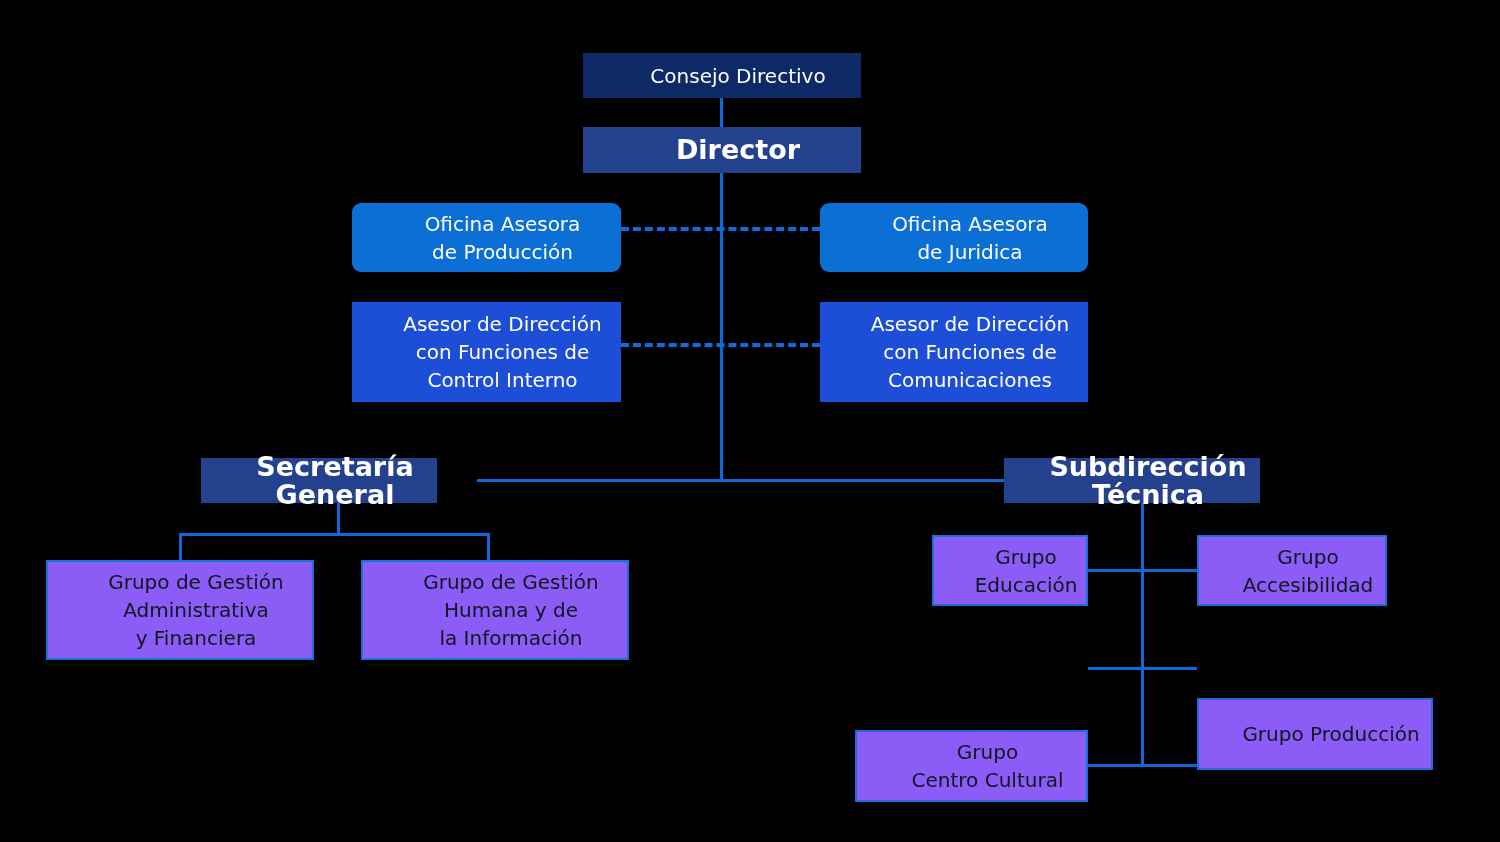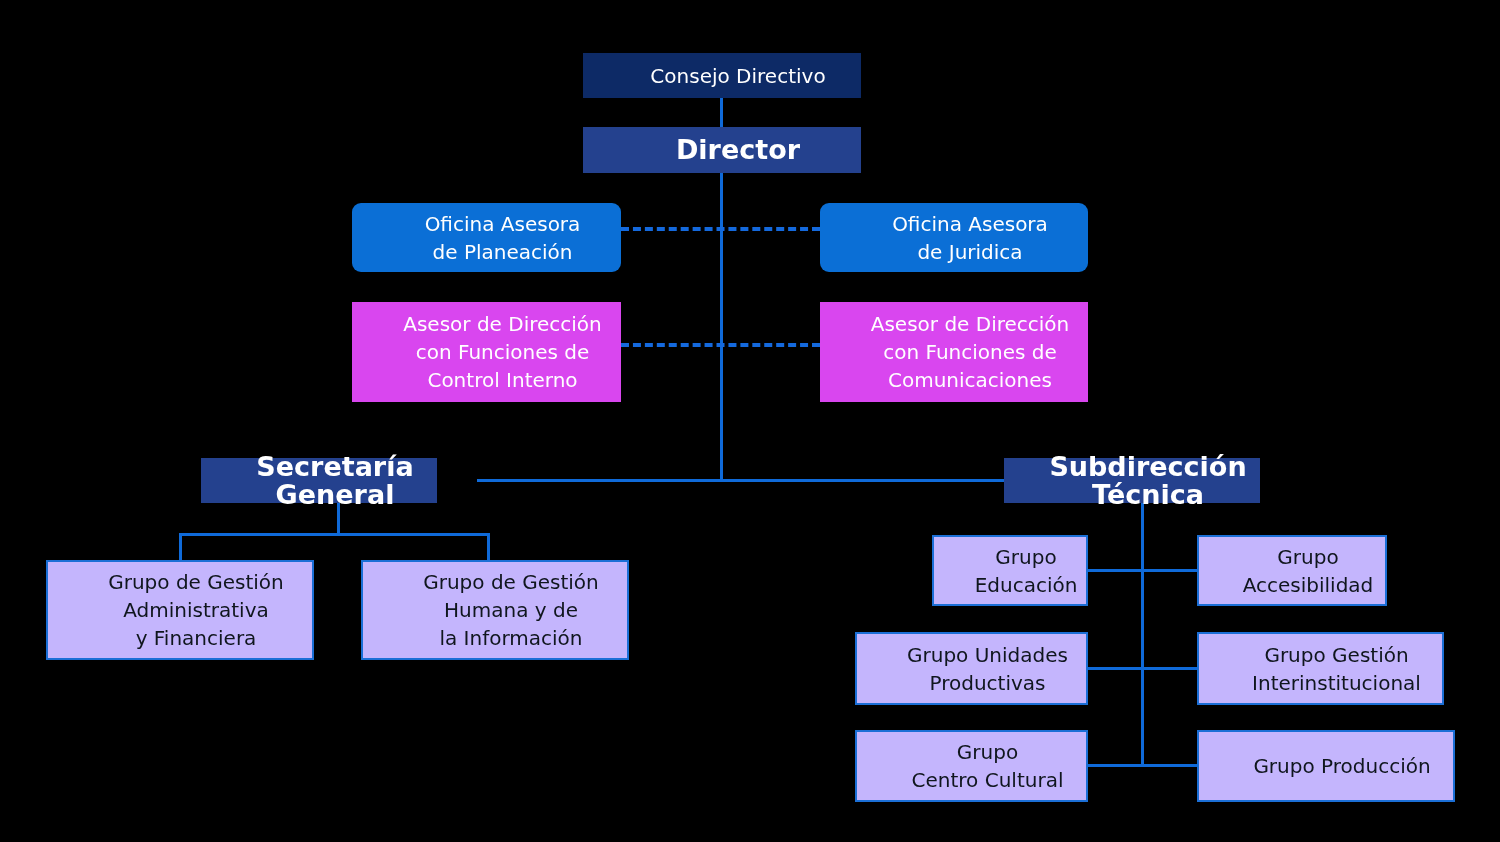--- a/index.html
+++ b/index.html
@@ -17,23 +17,23 @@
     text-align:center;
     box-sizing:border-box;
     color:#ffffff;
     font-size:20px;
     line-height:28px;
     padding-left:32px;
   }
   .navy   {background:#0d2a66;}
   .royal  {background:#24418e;font-weight:bold;font-size:27px;}
   .azure  {background:#0b6fd6;border-radius:9px;}
-  .bright {background:#d946ef;}
+  .bright {background:#1d4ed8;}
   .light  {
-    background:#c4b5fd;
+    background:#8b5cf6;
     border:2px solid #1b6fd6;
     color:#10161e;
   }
   .ln{display:block;}
   .line{position:absolute;background:#0f6ad9;}
   .dash{
     position:absolute;height:0;
     border-top:4px dashed #1469dd;
     background:transparent;
   }
@@ -62,21 +62,21 @@
   <div class="node navy" style="left:583px;top:53px;width:278px;height:45px">
     <span class="ln">Consejo Directivo</span>
   </div>
 
   <div class="node royal" style="left:583px;top:127px;width:278px;height:46px">
     <span class="ln">Director</span>
   </div>
 
   <div class="node azure" style="left:352px;top:203px;width:269px;height:69px">
     <span class="ln">Oficina Asesora</span>
-    <span class="ln">de Planeación</span>
+    <span class="ln">de Producción</span>
   </div>
 
   <div class="node azure" style="left:820px;top:203px;width:268px;height:69px">
     <span class="ln">Oficina Asesora</span>
     <span class="ln">de Juridica</span>
   </div>
 
   <div class="node bright" style="left:352px;top:302px;width:269px;height:100px">
     <span class="ln">Asesor de Dirección</span>
     <span class="ln">con Funciones de</span>
@@ -112,32 +112,24 @@
   <div class="node light" style="left:932px;top:535px;width:156px;height:71px">
     <span class="ln">Grupo</span>
     <span class="ln">Educación</span>
   </div>
 
   <div class="node light" style="left:1197px;top:535px;width:190px;height:71px">
     <span class="ln">Grupo</span>
     <span class="ln">Accesibilidad</span>
   </div>
 
-  <div class="node light" style="left:855px;top:632px;width:233px;height:73px">
-    <span class="ln">Grupo Unidades</span>
-    <span class="ln">Productivas</span>
-  </div>
 
-  <div class="node light" style="left:1197px;top:632px;width:247px;height:73px">
-    <span class="ln">Grupo Gestión</span>
-    <span class="ln">Interinstitucional</span>
-  </div>
 
   <div class="node light" style="left:855px;top:730px;width:233px;height:72px">
     <span class="ln">Grupo</span>
     <span class="ln">Centro Cultural</span>
   </div>
 
-  <div class="node light" style="left:1197px;top:730px;width:258px;height:72px">
+  <div class="node light" style="left:1197px;top:698px;width:236px;height:72px">
     <span class="ln">Grupo Producción</span>
   </div>
 
 </div>
 
 </body></html>

